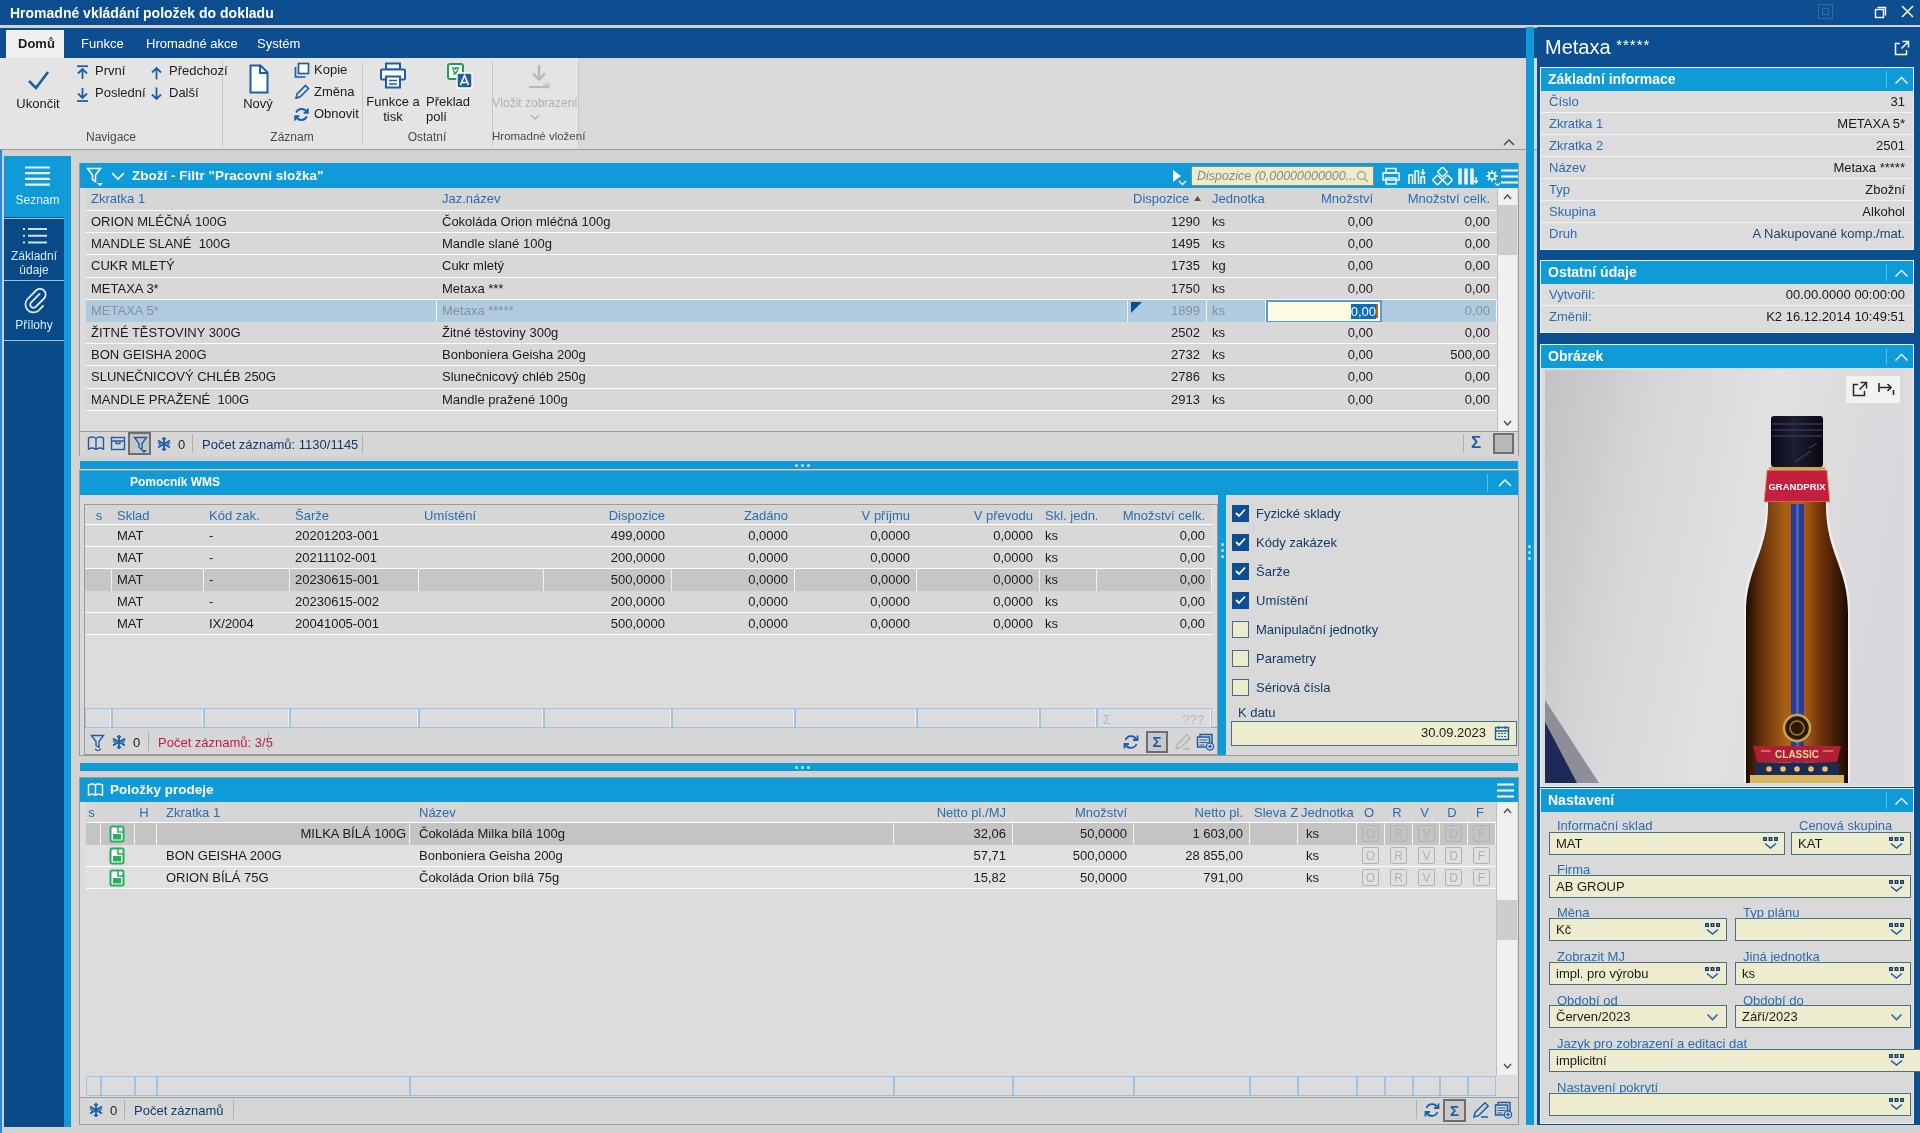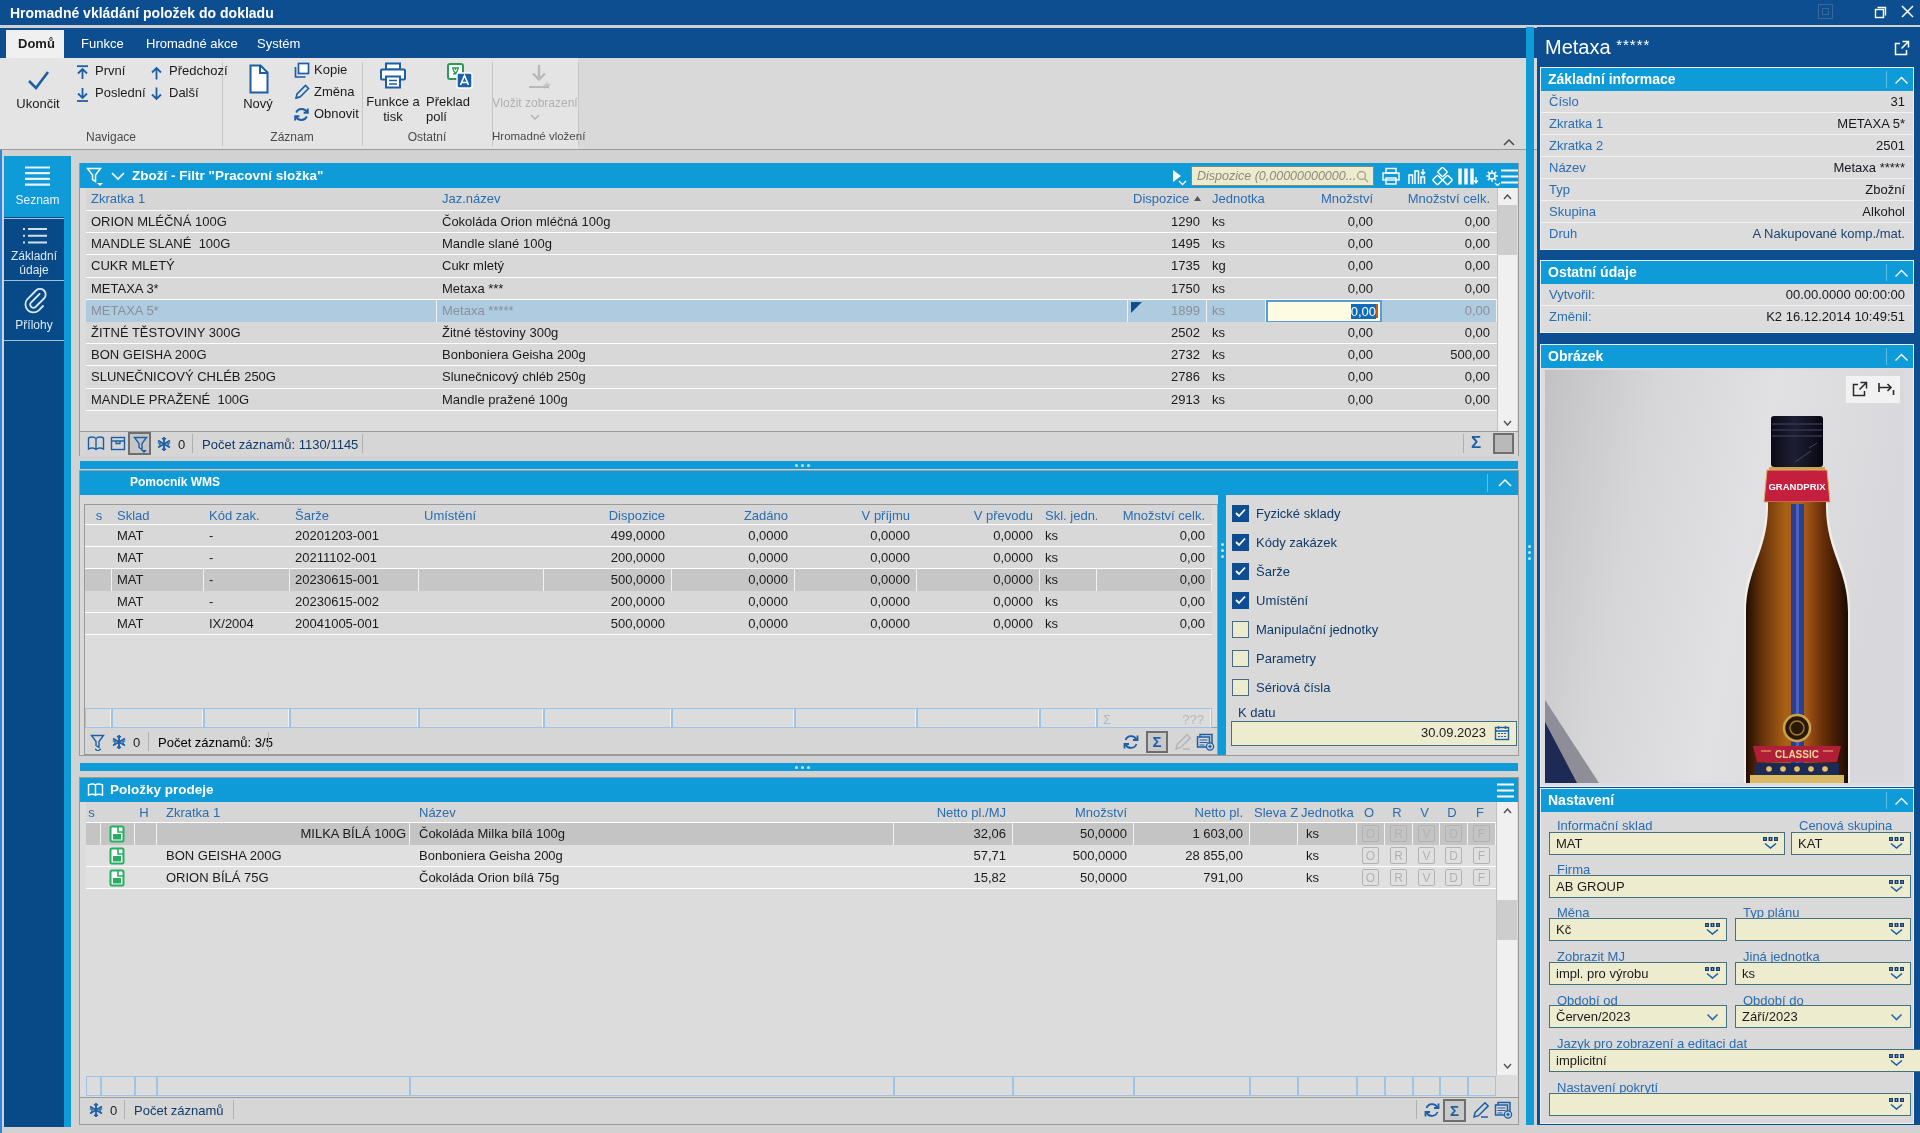--- a/index.html
+++ b/index.html
@@ -460,21 +460,21 @@
 <svg class="a" style="left:111px;top:734px;" width="16" height="16" viewBox="0 0 16 16">
     <g stroke="#1d5fa6" stroke-width="1.8">
       <path d="M8 1 v14 M2 4.5 l12 7 M14 4.5 l-12 7"></path>
     </g>
     <g stroke="#1d5fa6" stroke-width="1.2" fill="none">
       <path d="M6 2.2 L8 4 l2 -1.8 M6 13.8 L8 12 l2 1.8 M1.8 6.8 L4.2 7.5 3.5 9.7 M14.2 6.8 L11.8 7.5 l.7 2.2"></path>
     </g>
   </svg>
 <div class="a" style="left:133px;top:735px;">0</div>
 <div class="a" style="left:148px;top:732px;width:1px;height:19px;background:#b0b0b0;"></div>
-<div class="a" style="left:158px;top:735px;color:#000000;">Počet záznamů: 3/5</div>
+<div class="a" style="left:158px;top:735px;color:#be185d;">Počet záznamů: 3/5</div>
 <div class="a" style="left:268px;top:732px;width:1px;height:19px;background:#b0b0b0;"></div>
 <svg class="a" style="left:1122px;top:733px;" width="18" height="18" viewBox="0 0 18 18">
     <path d="M3.5 7 A6 6 0 0 1 14.5 6.5 M14.5 11 A6 6 0 0 1 3.5 11.5" fill="none" stroke="#1d5fa6" stroke-width="1.8"></path>
     <path d="M15.5 2.5 v4.5 h-4.5" fill="none" stroke="#1d5fa6" stroke-width="1.8"></path>
     <path d="M2.5 15.5 v-4.5 h4.5" fill="none" stroke="#1d5fa6" stroke-width="1.8"></path>
   </svg>
 <div class="a" style="left:1146px;top:731px;width:22px;height:22px;background:#c9c9c9;border:2px solid #6e6e6e;text-align:center;"><span class="nv b" style="font-size:15px;line-height:18px;">Σ</span></div>
 <svg class="a" style="left:1174px;top:733px;" width="18" height="18" viewBox="0 0 18 18">
     <path d="M2 16 l1.2 -4.5 L13 1.7 l3.2 3.2 L6.5 14.7 z" fill="none" stroke="#b5b5b5" stroke-width="1.5"></path>
     <path d="M9 16 h7" stroke="#b5b5b5" stroke-width="1.5"></path>

